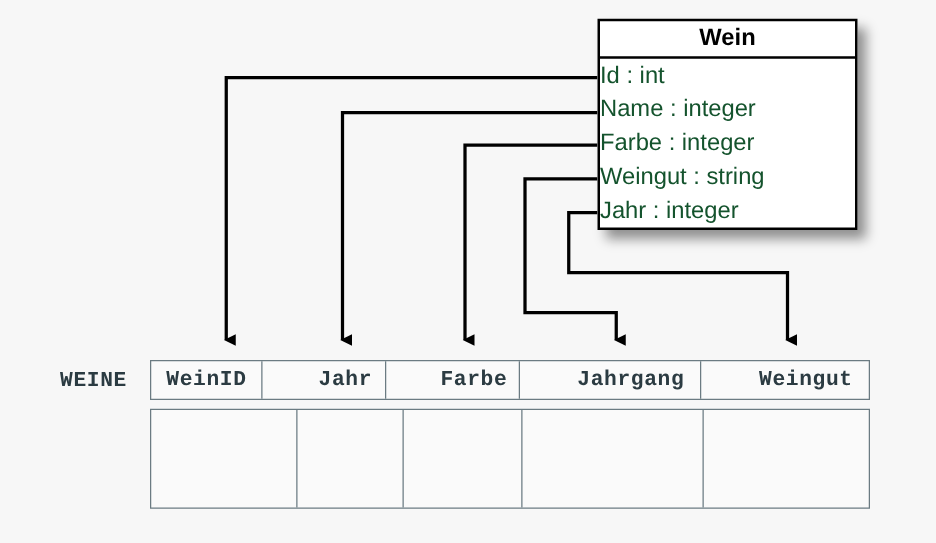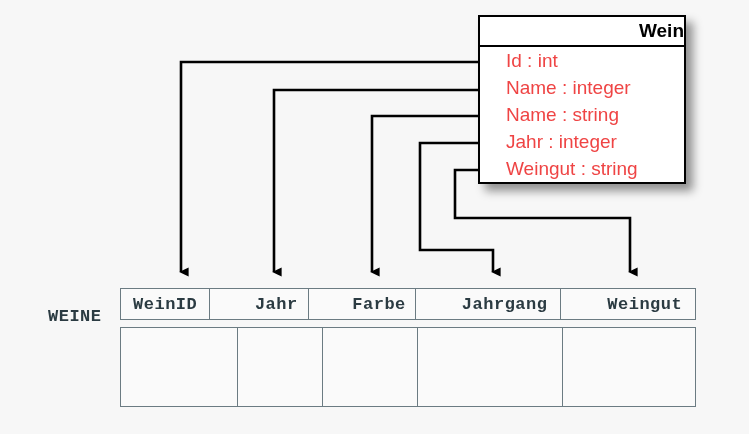--- a/index.html
+++ b/index.html
@@ -35,45 +35,45 @@
     width: 208px;
     box-sizing: border-box;
     background: #ffffff;
     border: 2px solid #000000;
     box-shadow: 7px 7px 9px rgba(0,0,0,0.42);
     z-index: 5;
   }
   .uml-title {
     height: 28px;
     line-height: 28px;
-    text-align: right;
+    text-align: center;
     font-weight: bold;
     font-size: 19px;
     color: #000;
     border-bottom: 2px solid #000;
     font-family: "Liberation Sans", sans-serif;
   }
   .uml-attrs {
     padding: 0;
   }
   .uml-attr {
     height: 27px;
     line-height: 27px;
     font-size: 19px;
-    color: #ef4444;
-    padding-left: 26px;
+    color: #14532d;
+    padding-left: 0;
     white-space: nowrap;
     font-family: "Liberation Sans", sans-serif;
   }
 
   
   .table-label {
     position: absolute;
     left: 48px;
-    top: 307px;
+    top: 296px;
     font-family: "Liberation Mono", monospace;
     font-weight: bold;
     font-size: 17px;
     letter-spacing: 0.5px;
     color: #2b3b42;
   }
   .rel-table {
     position: absolute;
     left: 120px;
     top: 288px;
@@ -141,23 +141,23 @@
 
       <path d="M 478 170 L 455 170 L 455 218 L 630 218 L 630 272" marker-end="url(#arrowhead)"></path>
     </g>
   </svg>
 
   <div class="uml-box">
     <div class="uml-title">Wein</div>
     <div class="uml-attrs">
       <div class="uml-attr">Id : int</div>
       <div class="uml-attr">Name : integer</div>
-      <div class="uml-attr">Name : string</div>
+      <div class="uml-attr">Farbe : integer</div>
+      <div class="uml-attr">Weingut : string</div>
       <div class="uml-attr">Jahr : integer</div>
-      <div class="uml-attr">Weingut : string</div>
     </div>
   </div>
 
   <div class="table-label">WEINE</div>
 
   <div class="rel-table">
     <div class="rel-row rel-head">
       <div class="rel-cell c0">WeinID</div>
       <div class="rel-cell c1">Jahr</div>
       <div class="rel-cell c2">Farbe</div>

